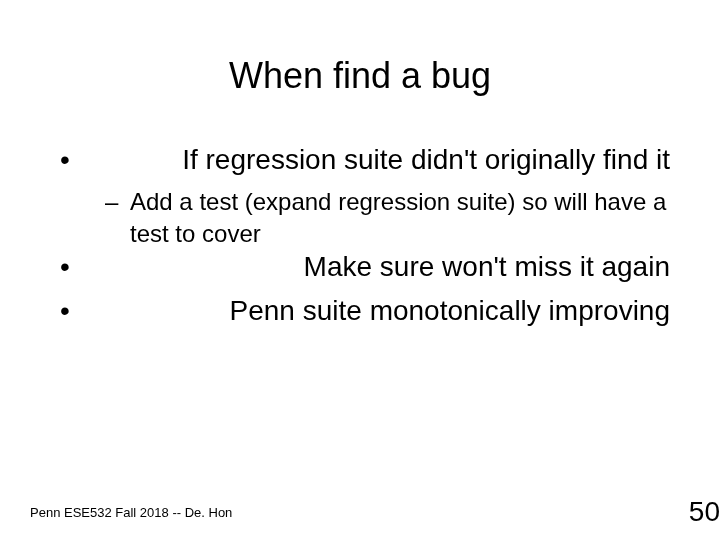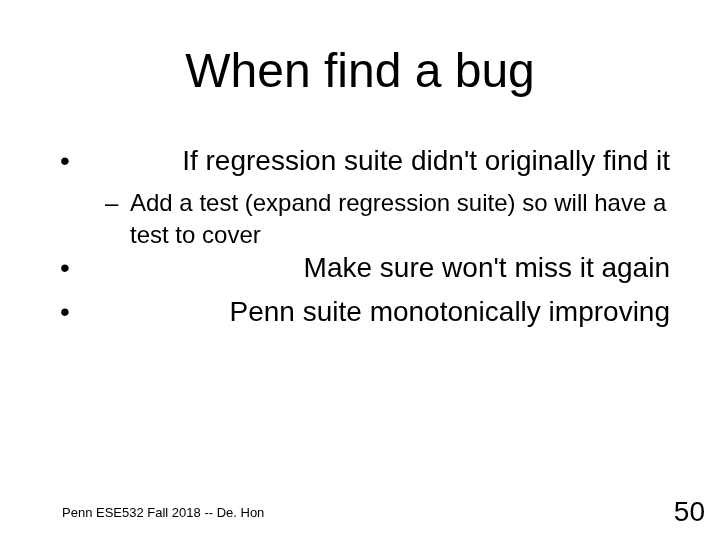--- a/index.html
+++ b/index.html
@@ -16,24 +16,24 @@
       position: relative;
       overflow: hidden;
     }
     .slide {
       width: 100%;
       height: 100%;
       padding: 40px 50px 30px 50px;
       position: relative;
     }
     .title {
-      font-size: 48px;
+      font-size: 36px;
       font-weight: normal;
       text-align: center;
-      margin-top: 3px;
+      margin-top: 15px;
       margin-bottom: 45px;
     }
     .content {
       padding-left: 10px;
     }
     .bullet-1 {
       font-size: 28px;
       margin-bottom: 8px;
       padding-left: 25px;
       position: relative;
@@ -56,26 +56,25 @@
       content: "–";
       position: absolute;
       left: 45px;
       top: 0;
     }
     .footer-left {
       position: absolute;
       bottom: 20px;
       left: 30px;
       font-size: 13px;
-      margin-left: 32px;
     }
     .footer-right {
       position: absolute;
       bottom: 12px;
-      right: 15px;
+      right: 0;
       font-size: 28px;
     }
   </style>
 </head>
 <body>
 
 <div class="slide">
   <h1 class="title">When find a bug</h1>
 
   <div class="content">

